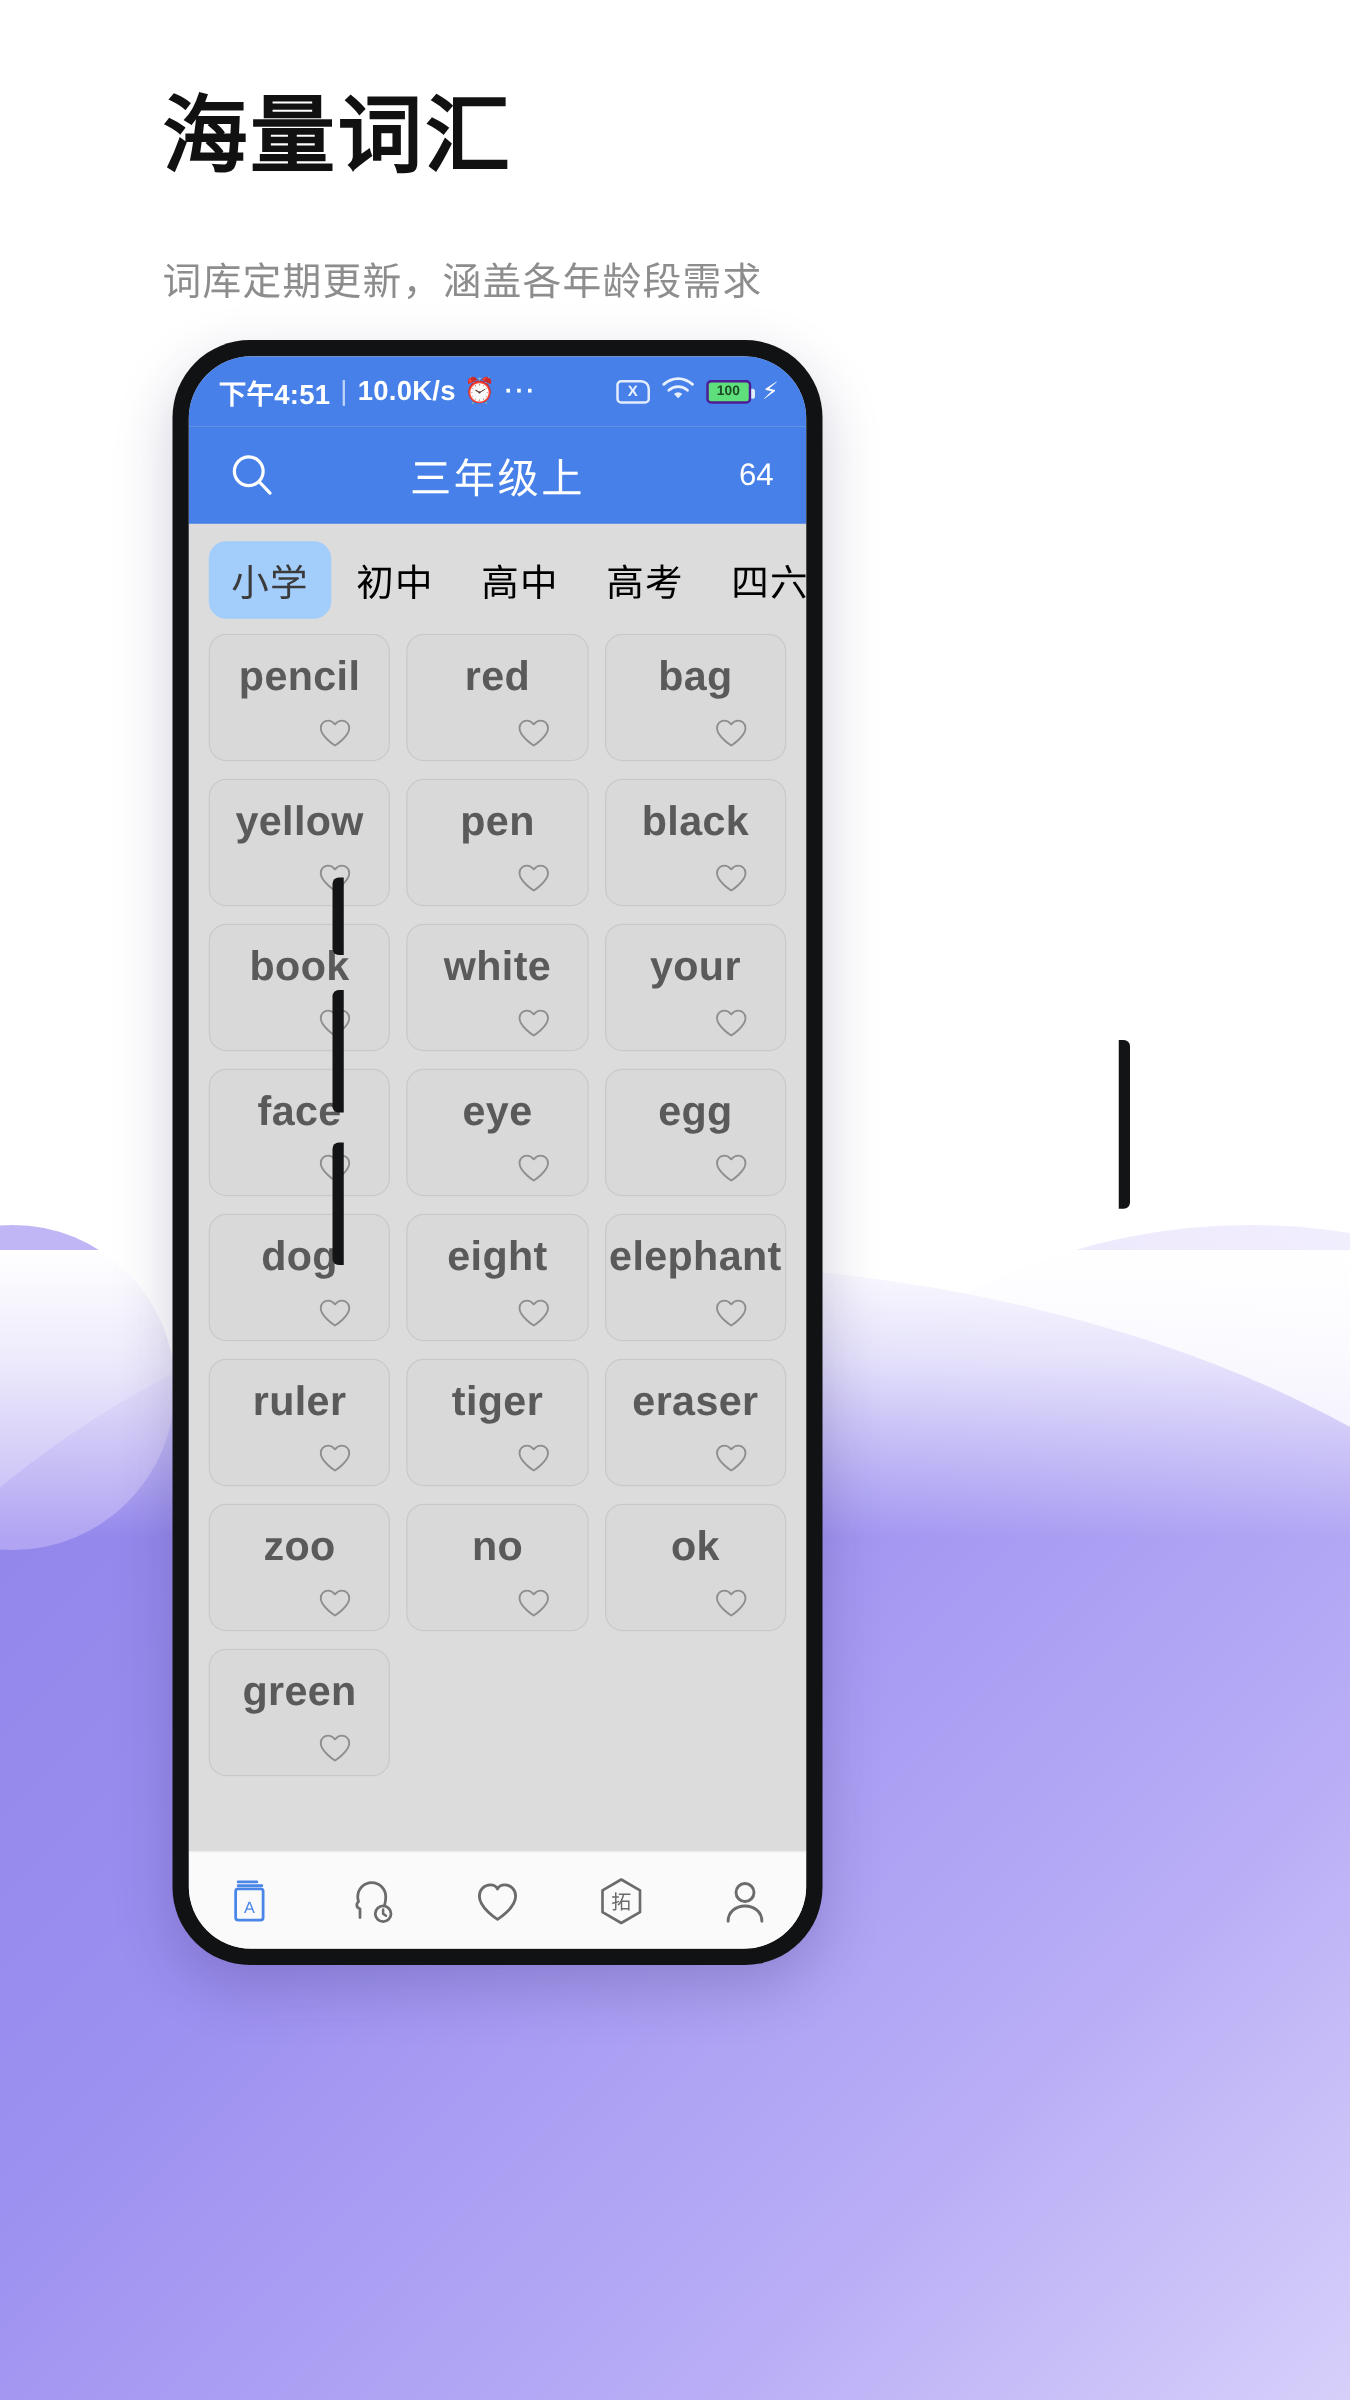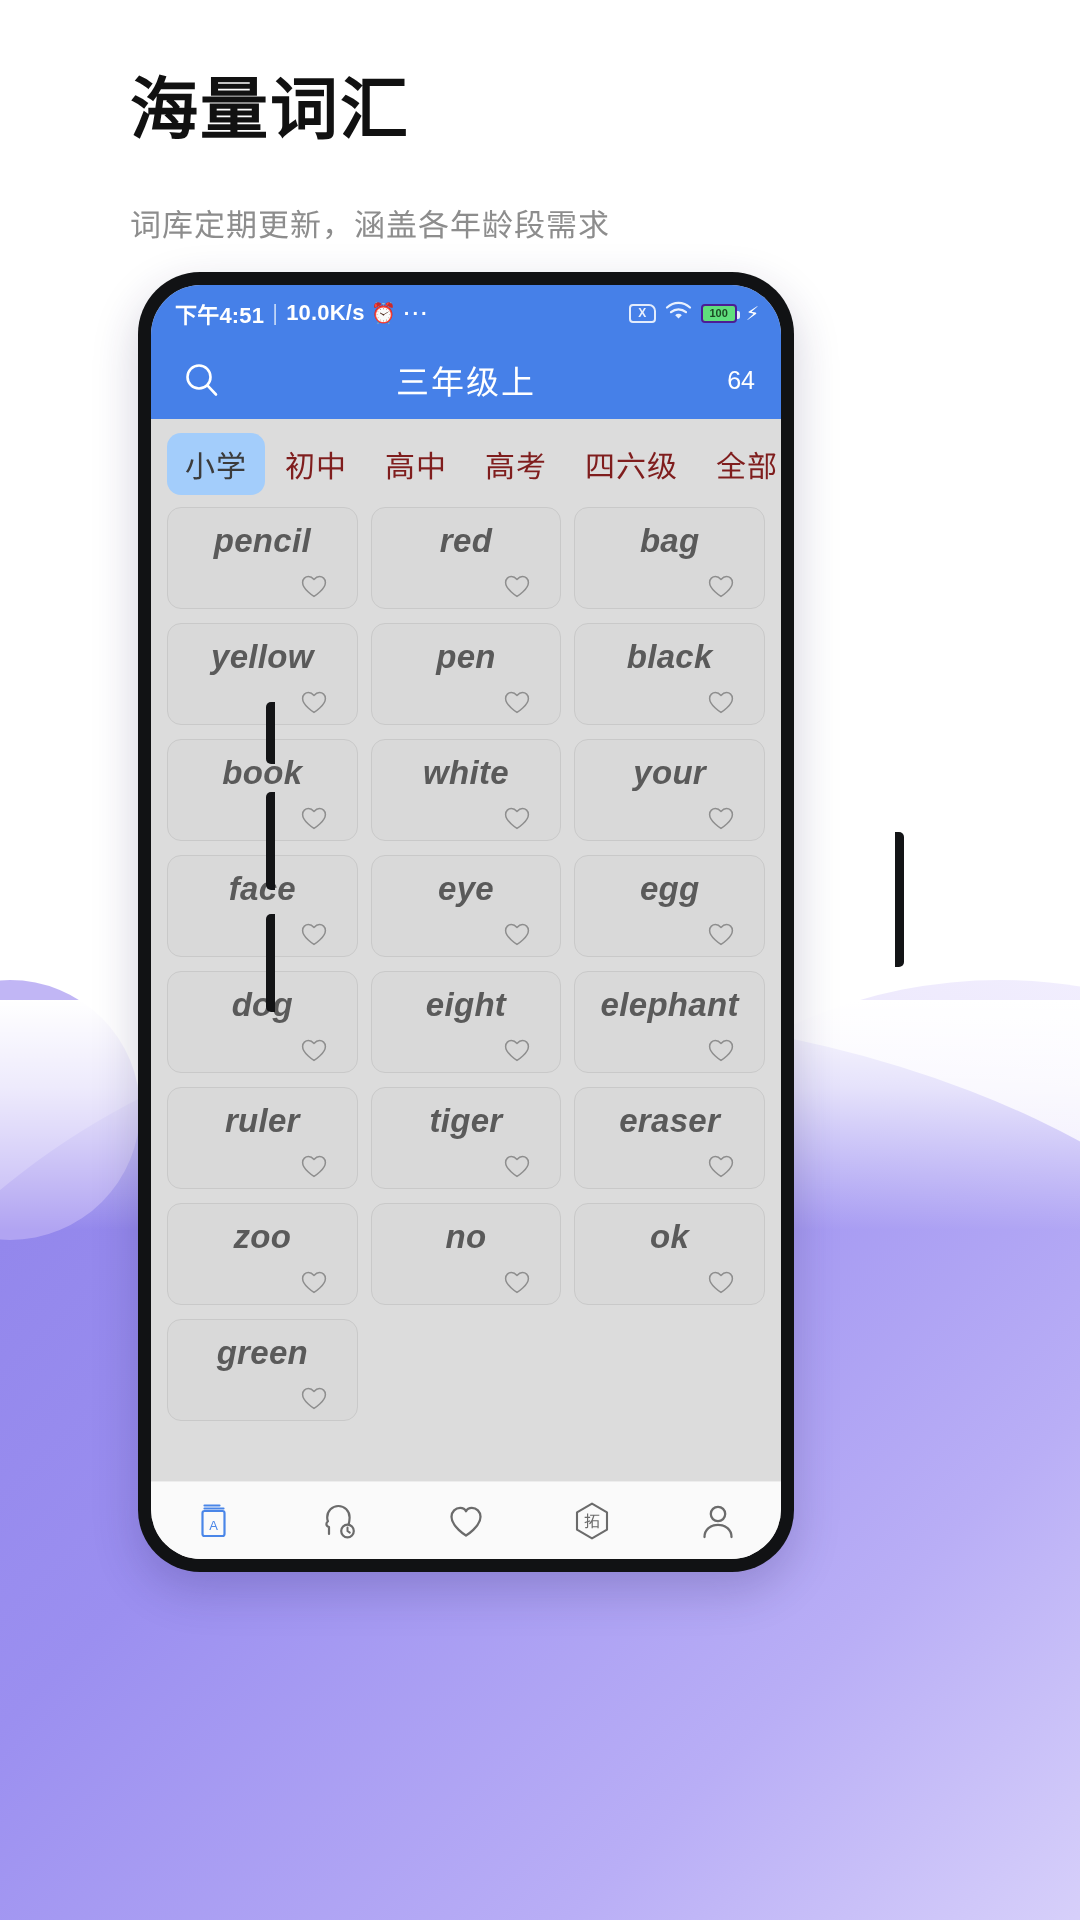--- a/index.html
+++ b/index.html
@@ -80,21 +80,21 @@
     color: #8d8d8d;
     letter-spacing: 1px;
     font-weight: normal;
   }
 
   
   .phone {
     position: absolute;
     left: 138px;
     top: 272px;
-    width: 656px;
+    width: 520px;
     height: 1300px;
     background: #111214;
     border-radius: 62px;
     z-index: 10;
     box-shadow: 0 18px 46px rgba(40,30,90,.22);
     padding: 13px;
   }
   .phone-inner {
     position: relative;
     width: 100%;
@@ -211,21 +211,21 @@
   .tabs {
     background: #dcdcdc;
     display: flex;
     align-items: center;
     padding: 14px 16px 12px 16px;
     gap: 2px;
     flex-shrink: 0;
   }
   .tab {
     font-size: 30px;
-    color: #7f1d1d;
+    color: #000000;
     padding: 9px 18px;
     border-radius: 14px;
     white-space: nowrap;
     letter-spacing: 1px;
   }
   .tab.active {
     background: #a3cdfb;
     color: #3b3b3b;
   }
 
@@ -245,21 +245,20 @@
     background: #d9d9d9;
     border: 1.5px solid #c9c9c9;
     border-radius: 14px;
     height: 102px;
     position: relative;
     display: flex;
     align-items: flex-start;
     justify-content: center;
     padding-top: 14px;
     overflow: hidden;
-    font-style: italic;
   }
   .card-word {
     font-size: 33px;
     font-weight: bold;
     color: #5a5a5a;
     letter-spacing: .3px;
     white-space: nowrap;
   }
   .card-heart {
     position: absolute;

